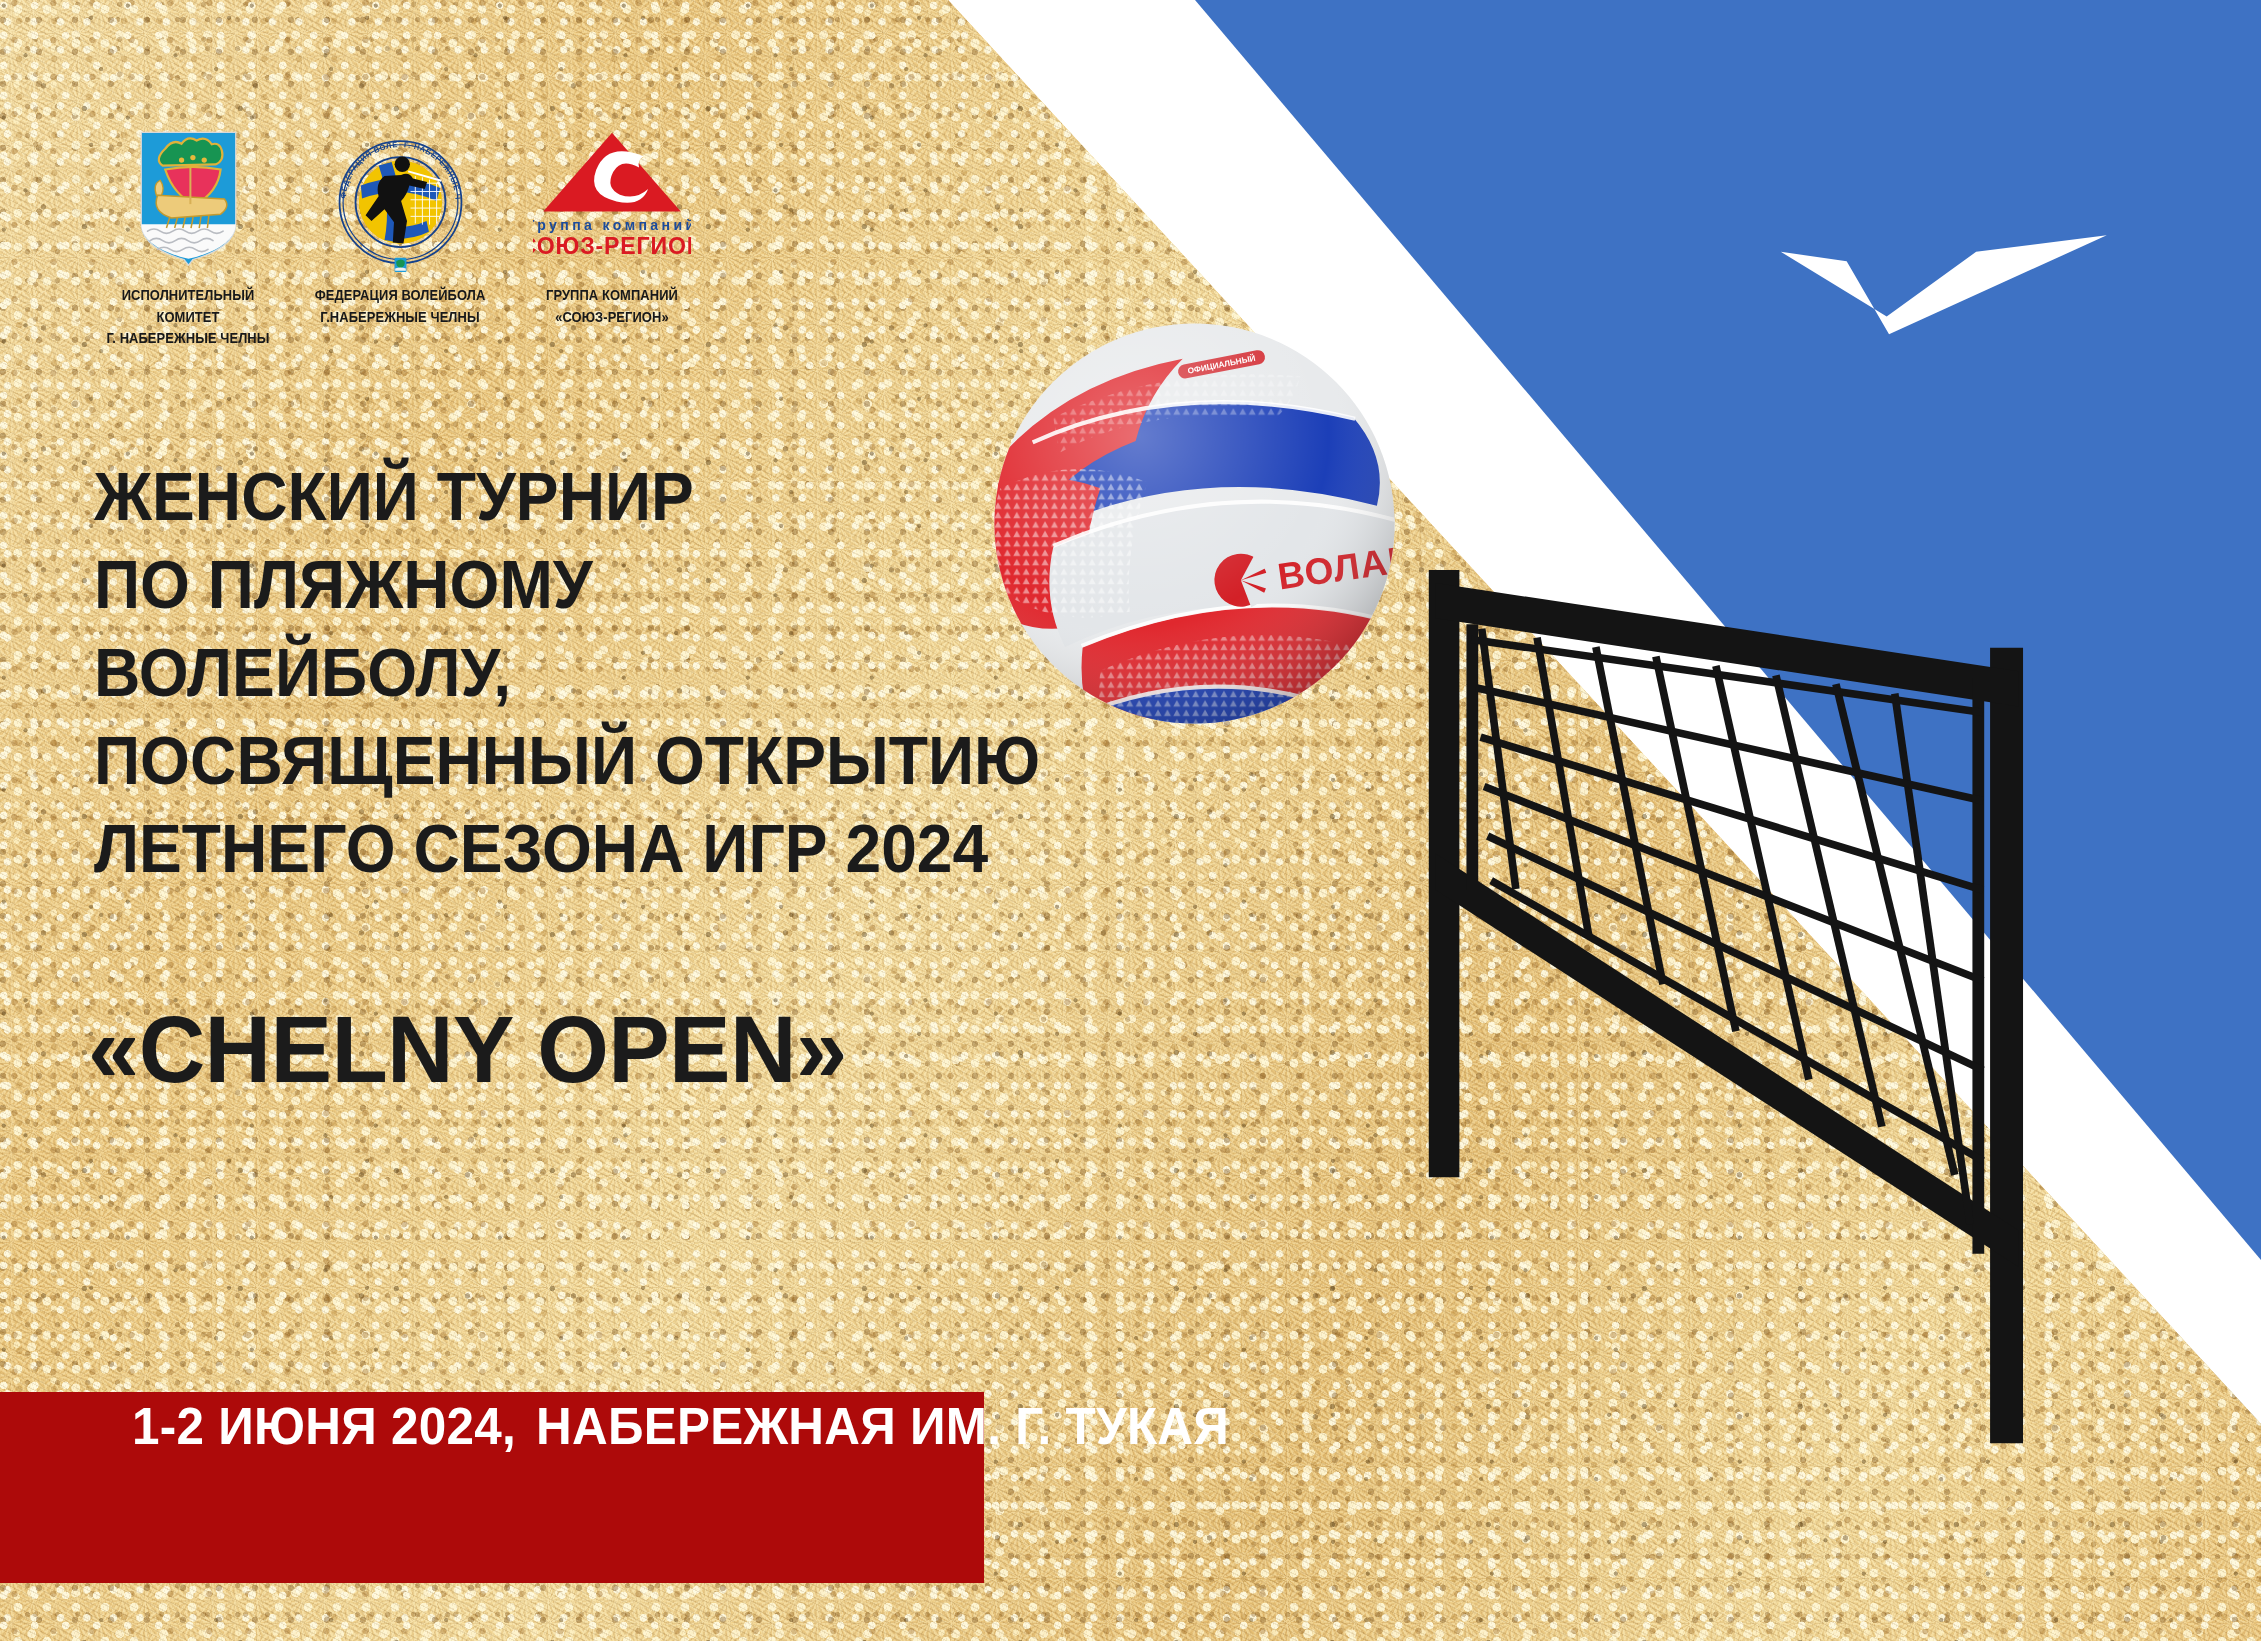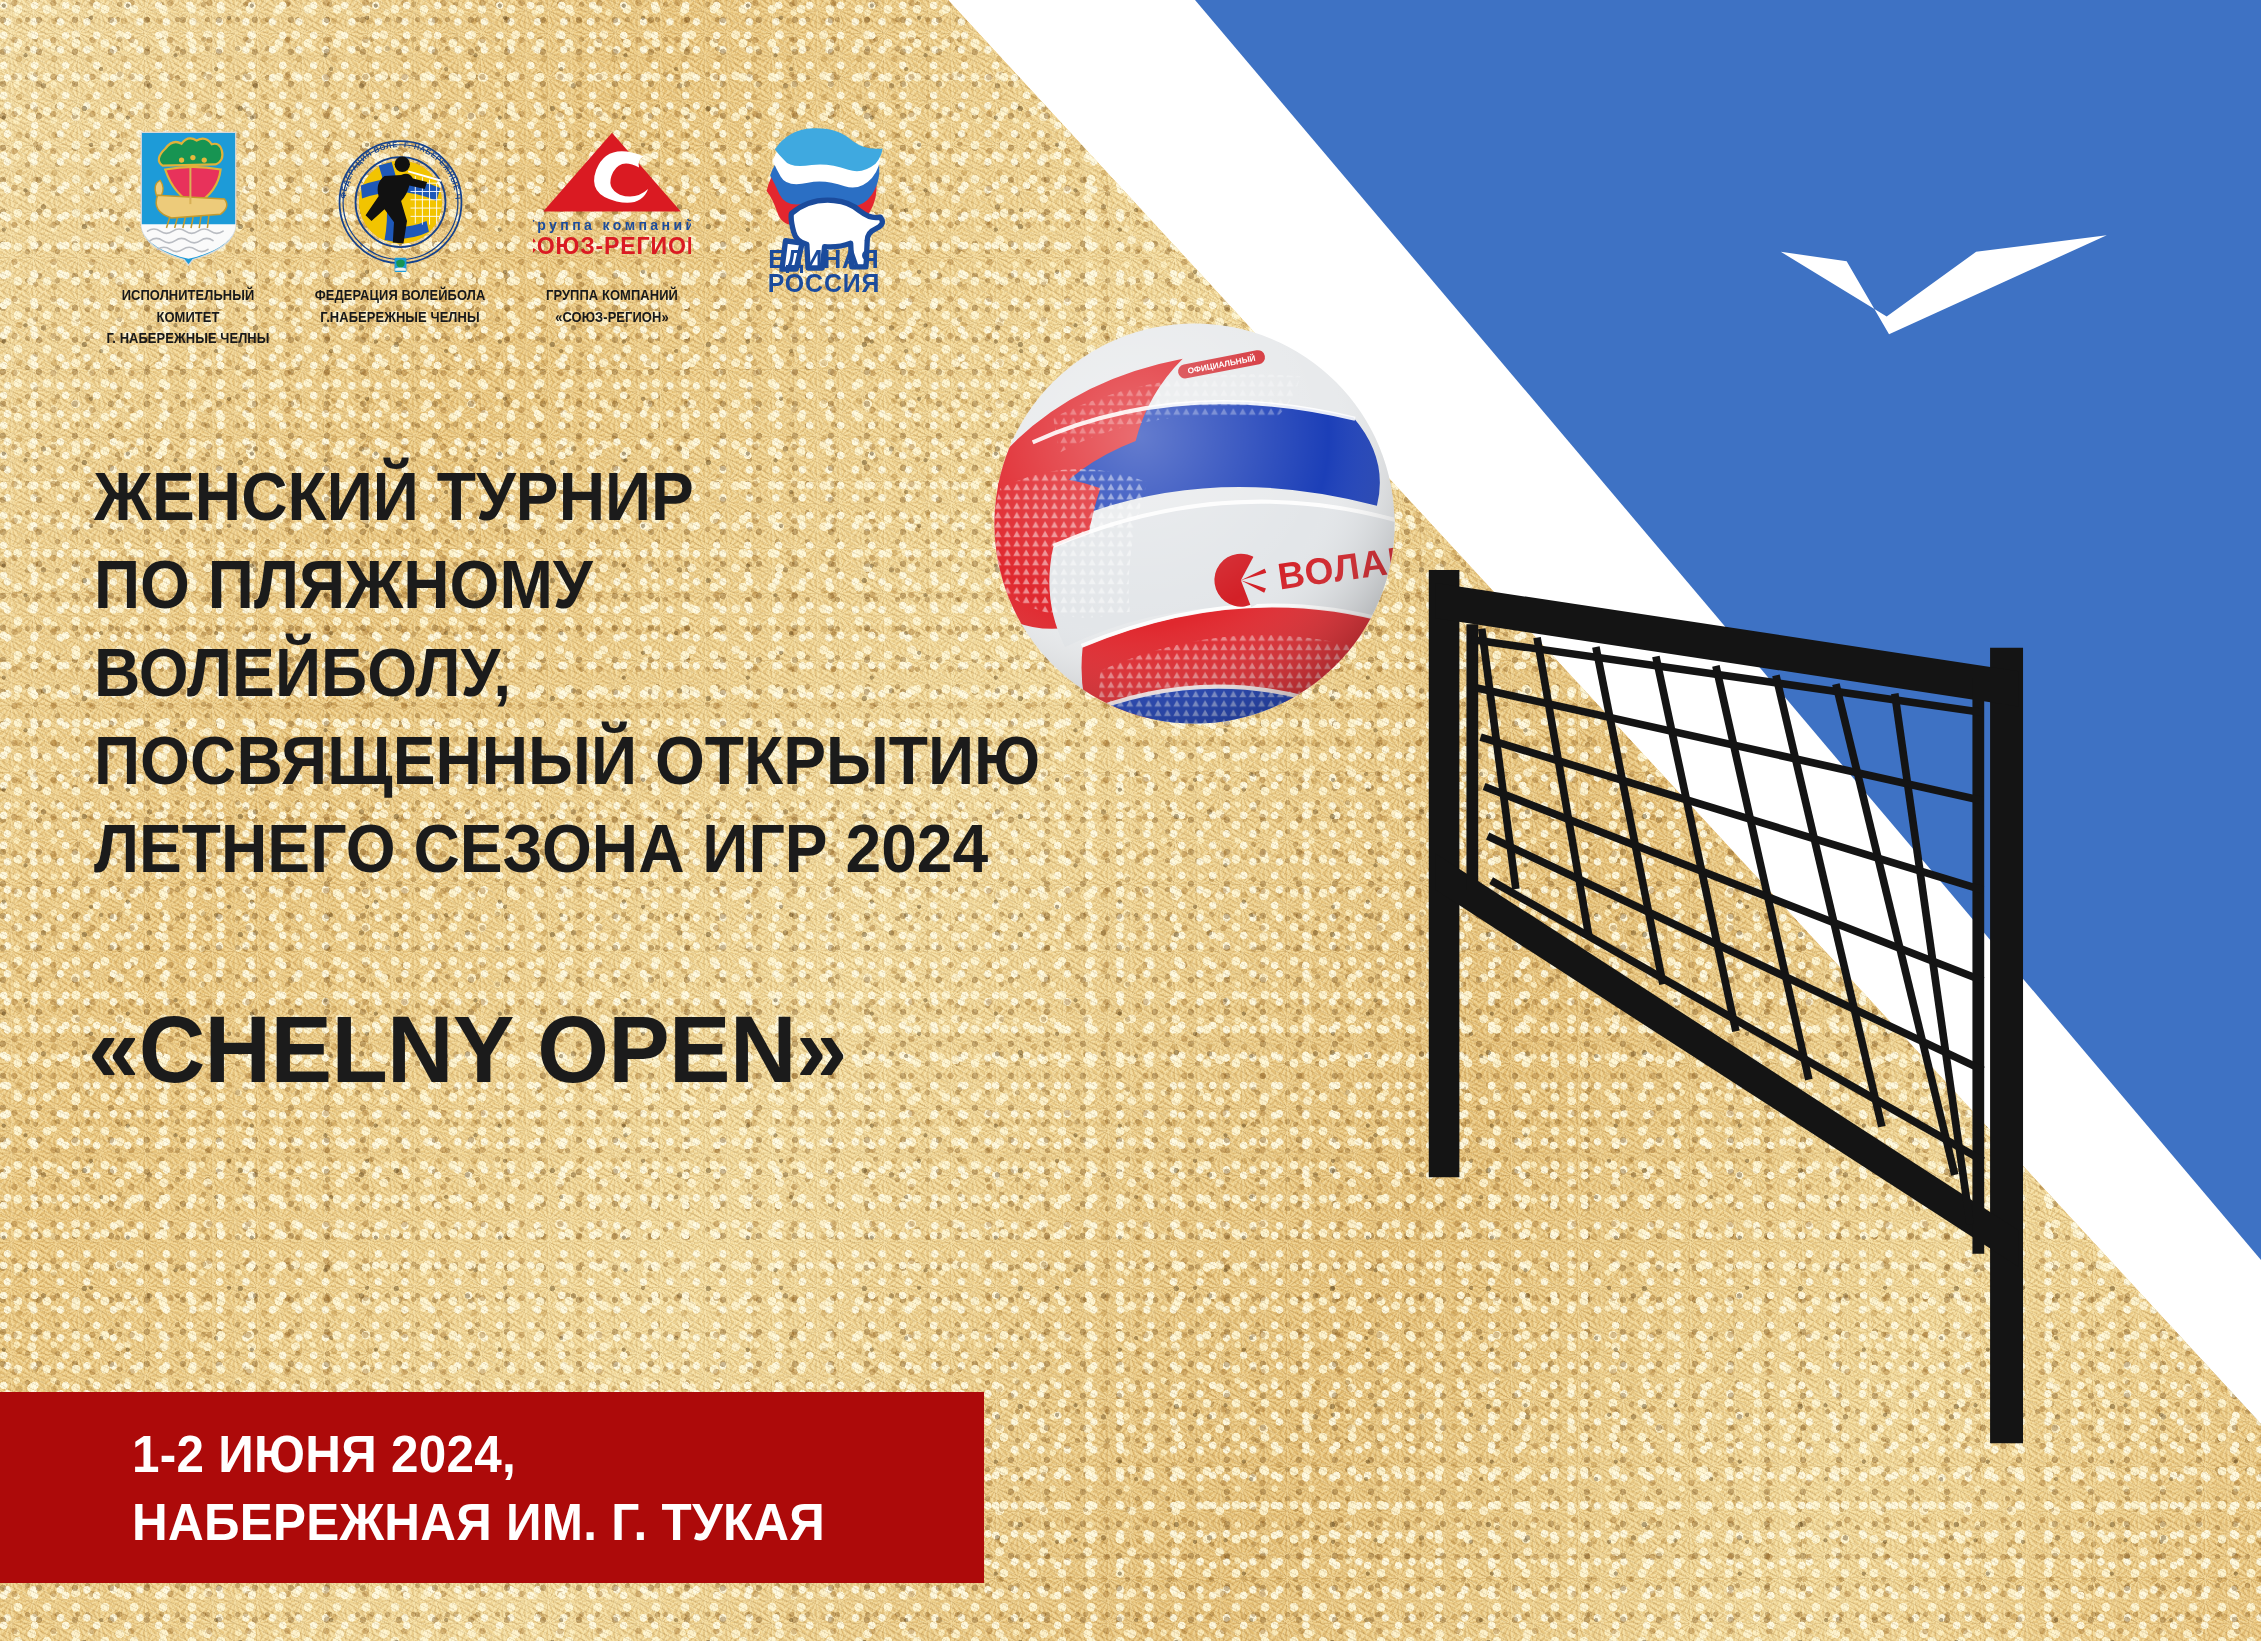--- a/index.html
+++ b/index.html
@@ -121,21 +121,21 @@
     color:#1B1B1B;font-weight:700;
     font-size:94px;line-height:97px;letter-spacing:-0.6px;
     transform:scaleX(.98);transform-origin:left top;
     white-space:nowrap;
   }
 
   
   .redbar{
     position:absolute;left:0px;top:1392px;width:984px;height:191px;
     background:#AD0A0A;
-    display:flex;flex-direction:column;justify-content:center;
+    display:flex;flex-direction:row;
     padding-left:132px;
   }
   .redbar .rl{
     color:#FFFFFF;font-weight:700;font-size:52px;line-height:68px;
     letter-spacing:0.3px;white-space:nowrap;
     transform:scaleX(.95);transform-origin:left center;
   }
 </style>
 </head>
 <body>
@@ -233,35 +233,20 @@
           <path d="M140,10 L262,150 L18,150 Z" fill="#DA1A22"></path>
           <path d="M196,52 q-64,-26 -84,24 q-16,44 36,56 q44,10 56,-22 q-22,20 -50,10 q-26,-12 -12,-40 q14,-26 46,-8 q-4,-12 8,-20 Z" fill="#FFFFFF"></path>
           <text x="140" y="182" text-anchor="middle" font-size="25" font-weight="700" letter-spacing="6" fill="#1B4B9C" font-family="'Liberation Sans',sans-serif">Группа компаний</text>
           <text x="140" y="225" text-anchor="middle" font-size="41" font-weight="700" letter-spacing="1.5" fill="#DA1A22" font-family="'Liberation Sans',sans-serif">СОЮЗ-РЕГИОН</text>
         </svg>
       </div>
       <div class="cap">ГРУППА КОМПАНИЙ
 «СОЮЗ-РЕГИОН»</div>
     </div>
 
-    <div class="sponsor">
-      <div class="mark" style="height:177px;">
-        <svg viewBox="0 0 250 290" width="148" height="172">
-          <path d="M28,118 q10,-48 58,-60 q48,-12 78,16 q18,16 44,6 q14,40 -6,74 q-18,30 -48,20 q-34,-12 -62,-2 q-36,12 -46,-18 q-8,-24 -18,-36 Z" fill="#E3262E"></path>
-          <path d="M34,92 q14,-44 62,-52 q46,-8 74,20 q20,16 46,4 q8,32 -10,60 q-18,26 -46,18 q-34,-12 -62,-4 q-36,10 -48,-14 q-8,-18 -16,-32 Z" fill="#2B6FC4"></path>
-          <path d="M38,66 q18,-40 64,-44 q44,-4 70,22 q20,16 48,8 q2,24 -14,44 q-20,22 -46,14 q-34,-12 -62,-6 q-36,8 -46,-10 q-8,-14 -14,-28 Z" fill="#FFFFFF"></path>
-          <path d="M42,48 q22,-34 64,-36 q42,-2 68,22 q22,16 50,12 q-2,14 -12,26 q-22,18 -46,10 q-34,-12 -62,-8 q-36,6 -46,-8 q-10,-10 -16,-18 Z" fill="#3FA9E0"></path>
-          <path d="M70,156 q30,-26 72,-22 q26,2 44,18 q18,14 34,10 q10,12 -8,20 q-14,6 -14,20 l-2,44 h-24 l-2,-40 q-20,8 -44,6 l-4,36 h-24 l-2,-40 q-18,-4 -22,-20 q-6,-22 -4,-32 Z" fill="#FFFFFF" stroke="#1B4B9C" stroke-width="9" stroke-linejoin="round"></path>
-          <path d="M88,206 l-10,44 h-24 l6,-48 Z" fill="#FFFFFF" stroke="#1B4B9C" stroke-width="9" stroke-linejoin="round"></path>
-          <text x="125" y="248" text-anchor="middle" font-size="42" font-weight="700" letter-spacing="1.5" fill="#1B4B9C" font-family="'Liberation Sans',sans-serif">ЕДИНАЯ</text>
-          <text x="125" y="288" text-anchor="middle" font-size="42" font-weight="700" letter-spacing="1.5" fill="#1B4B9C" font-family="'Liberation Sans',sans-serif">РОССИЯ</text>
-        </svg>
-      </div>
-      <div class="cap"></div>
-    </div>
   </div>
 
   <div class="net-wrap">
     <svg viewBox="0 0 1290 1830" width="759" height="1077">
       <g fill="#141414">
 
         <polygon points="88,78 140,78 140,1110 88,1110"></polygon>
 
         <polygon points="1042,210 1098,210 1098,1562 1042,1562"></polygon>
 

